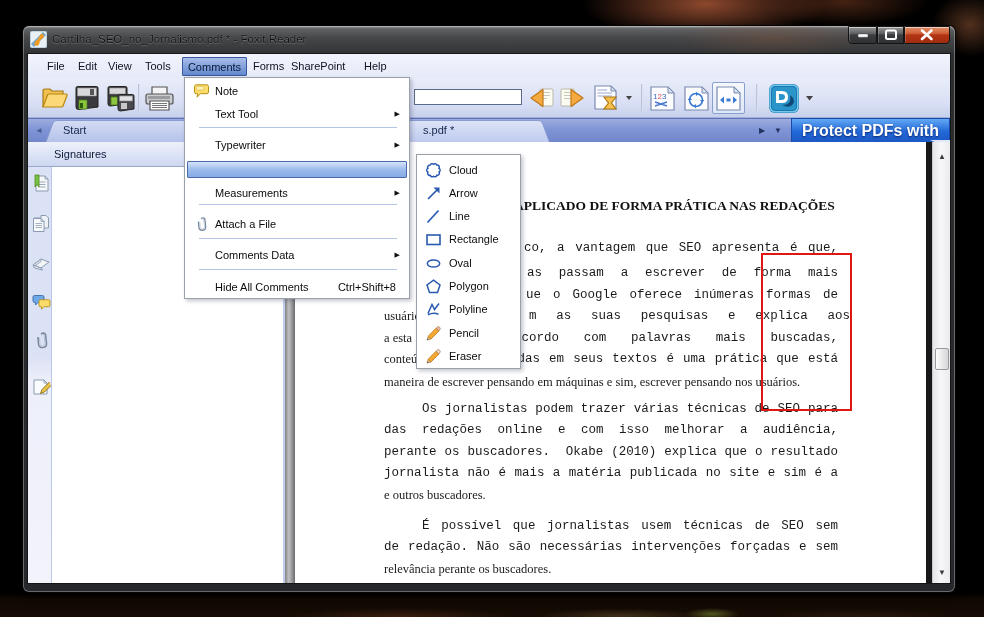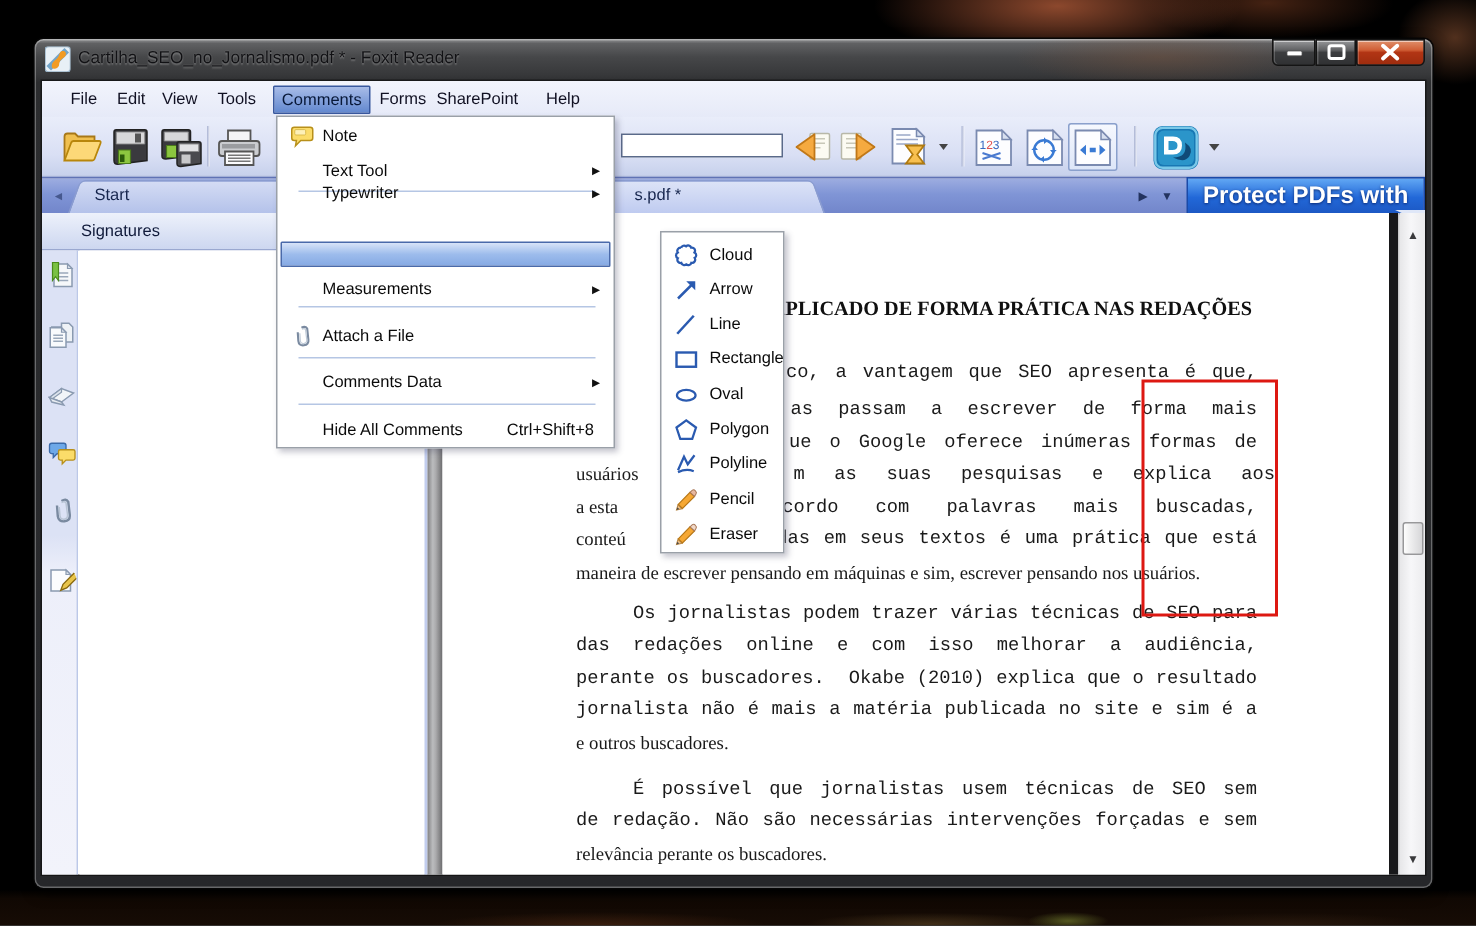--- a/index.html
+++ b/index.html
@@ -83,21 +83,21 @@
 
 .dl{position:absolute;font-family:"Liberation Serif",serif;font-size:12.5px;color:#1a1a1a;
   height:17px;line-height:17px;white-space:nowrap;}
 .dj{white-space:normal;text-align:justify;text-align-last:justify;overflow:hidden;font-family:Liberation Mono, monospace;}
 #dtitle{position:absolute;font-family:"Liberation Serif",serif;font-weight:bold;font-size:13.5px;color:#101010;white-space:nowrap;}
 #redrect{position:absolute;left:466px;top:111px;width:91px;height:158px;border:2px solid #dd1812;}
 
 
 .menu{position:absolute;background:#fff;border:1px solid #9aa0a8;box-shadow:2px 2px 4px rgba(60,60,90,.3);}
 #mainmenu{left:156px;top:23px;width:226px;height:222px;}
-#submenu{left:388px;top:100px;width:83px;height:215px;margin-left:24px;}
+#submenu{left:388px;top:100px;width:105px;height:215px;}
 .mrow{position:absolute;left:1px;width:220px;height:21px;font-size:11px;color:#0a0a0a;}
 .mrow .lbl{position:absolute;left:29px;top:4px;}
 .mrow .arr{position:absolute;right:6px;top:6px;font-size:7px;color:#111;}
 .msep{position:absolute;left:14px;width:198px;height:1px;background:#b5c6e4;}
 #drawrow{position:absolute;left:2px;top:83px;width:220px;height:17px;
   background:linear-gradient(#d8e4f8,#9dbcec 50%,#86aae4);border:1px solid #4a6aaa;border-radius:1px;}
 .srow{position:absolute;left:1px;width:102px;height:23px;font-size:11px;color:#0a0a0a;}
 .srow .lbl{position:absolute;left:31px;top:5px;}
 .micon{position:absolute;left:7px;top:2px;width:17px;height:17px;}
 .sicon{position:absolute;left:7px;top:3px;width:17px;height:17px;}
@@ -293,21 +293,21 @@
           <svg class="micon" viewBox="0 0 17 17">
               <path d="M1.5 3.5 Q1.5 1.8 3.2 1.8 L13.8 1.8 Q15.5 1.8 15.5 3.5 L15.5 9 Q15.5 10.7 13.8 10.7 L7.5 10.7 L4 14.2 L4.6 10.7 L3.2 10.7 Q1.5 10.7 1.5 9 Z" fill="#fbdc6a" stroke="#b8901a" stroke-width="1"></path>
               <path d="M3.5 4.2 Q3.5 3.4 4.3 3.4 L10 3.4 Q10.8 3.4 10.8 4.2 L10.8 6.2 Q10.8 7 10 7 L4.3 7 Q3.5 7 3.5 6.2 Z" fill="#fdf0b8" stroke="#d8b84a" stroke-width=".6"></path>
             </svg>
         </div>
         <div class="mrow" style="top:26px;">
             <span class="lbl">Text Tool</span>
             <span class="arr">▶</span>
           </div>
         <div class="msep" style="top:49px;"></div>
-        <div class="mrow" style="top:41px;">
+        <div class="mrow" style="top:57px;">
             <span class="lbl">Typewriter</span>
             <span class="arr">▶</span>
           </div>
         <div id="drawrow"></div>
         <div class="mrow" style="top:105px;">
             <span class="lbl">Measurements</span>
             <span class="arr">▶</span>
           </div>
         <div class="msep" style="top:126px;"></div>
         <div class="mrow" style="top:136px;">

